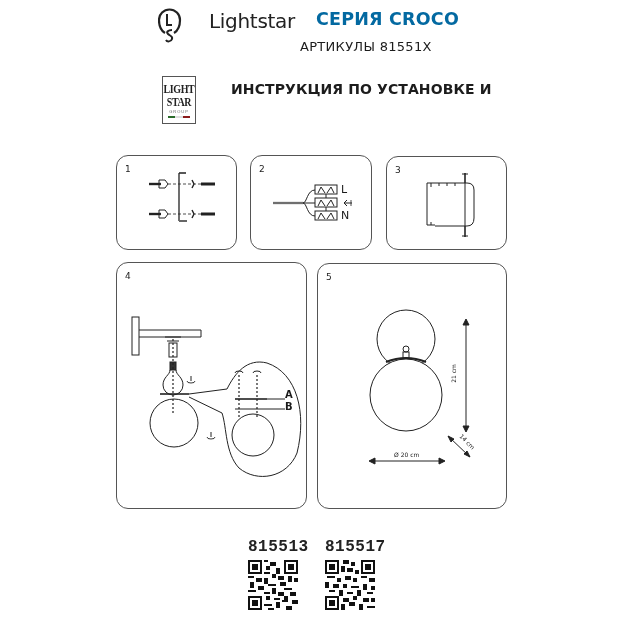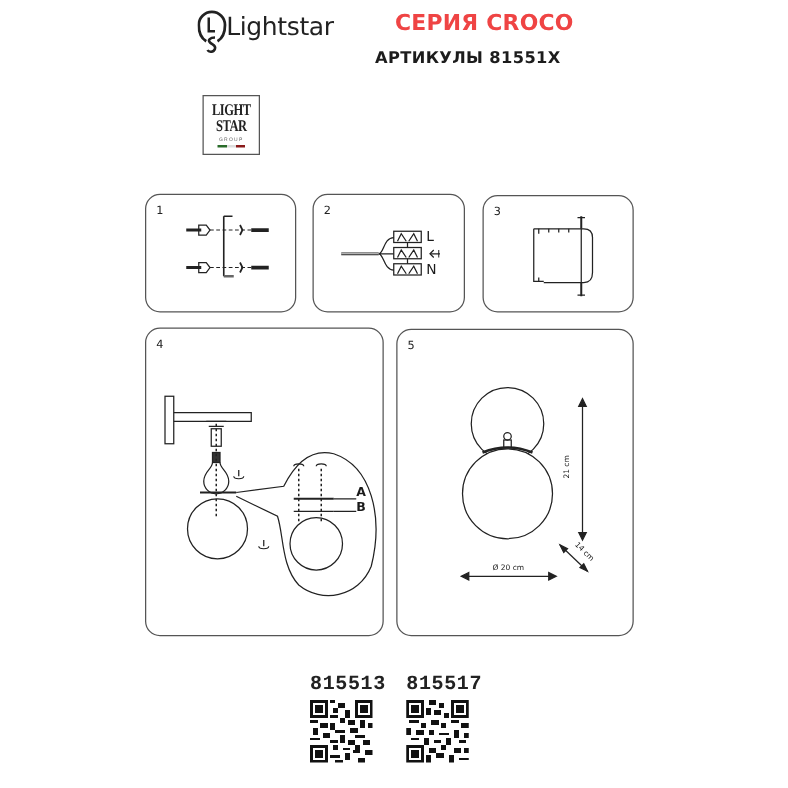--- a/index.html
+++ b/index.html
@@ -1,21 +1,21 @@
 <!DOCTYPE html>
 <html><head>
   <meta charset="utf-8">
   <style>
     html, body { margin:0; padding:0; background:#ffffff; }
     body { width:630px; height:630px; position:relative; overflow:hidden; font-family:"Liberation Sans", "DejaVu Sans", sans-serif; color:#1a1a1a; }
     .abs { position:absolute; }
-    .brand-name { left:181px; top:9px; font-family:"DejaVu Sans", sans-serif; font-size:20px; letter-spacing:-0.3px; color:#222; font-weight:400; }
-    .series { left:316px; top:9px; font-family:"DejaVu Sans", sans-serif; font-weight:bold; font-size:17.5px; color:#ef4444; letter-spacing:0.2px; }
-    .articles { left:300px; top:39px; font-family:"DejaVu Sans", sans-serif; font-weight:bold; font-size:13px; color:#1c1c1c; letter-spacing:0.3px; }
-    .group-logo { left:162px; top:76px; width:46px; height:48px; border:1px solid #555; box-sizing:border-box; text-align:center; font-family:"Liberation Serif", serif; }
+    .brand-name { left:181px; top:9px; font-family:"DejaVu Sans", sans-serif; font-size:20px; letter-spacing:-0.3px; color:#222; font-weight:400;padding-left:28px; }
+    .series { left:316px; top:9px; font-family:"DejaVu Sans", sans-serif; font-weight:bold; font-size:17.5px; color:#0369a1; letter-spacing:0.2px; }
+    .articles { left:300px; top:39px; font-family:"DejaVu Sans", sans-serif; font-weight:normal; font-size:13px; color:#1c1c1c; letter-spacing:0.3px; }
+    .group-logo { left:162px; top:76px; width:34px; height:48px; border:1px solid #555; box-sizing:border-box; text-align:center; font-family:"Liberation Serif", serif; }
     .group-logo .l1, .group-logo .l2 { display:block; font-size:10px; line-height:9px; font-weight:bold; letter-spacing:-0.4px; color:#222; transform:scaleY(1.3); }
     .group-logo .l1 { margin-top:7px; }
     .group-logo .l2 { margin-top:4px; }
     .group-logo .l3 { display:block; font-size:4px; letter-spacing:1px; margin-top:3px; color:#666; font-family:"Liberation Sans", sans-serif; }
     .group-logo .bar { display:block; width:22px; height:1.5px; margin:2px auto 0; background:linear-gradient(90deg,#2a6b2a 0 33%,#ddd 33% 66%,#8a1a1a 66%); }
     .title { left:231px; top:79px; font-family:"DejaVu Sans", sans-serif; font-weight:bold; font-size:14px; line-height:21px; color:#1c1c1c; letter-spacing:0.1px; }
     .step { border:1.4px solid #555; border-radius:12px; box-sizing:border-box; background:#fff; }
     .step-num { position:absolute; left:8px; top:8px; font-size:9px; color:#222; font-family:"DejaVu Sans", sans-serif; }
     .step svg { position:absolute; left:0; top:0; }
     .code-label { font-family:"Liberation Mono", "DejaVu Sans Mono", monospace; font-weight:bold; font-size:16px; color:#222; letter-spacing:0.5px; }
@@ -36,20 +36,21 @@
 <div class="abs articles">АРТИКУЛЫ 81551X</div>
 
 <div class="abs group-logo">
   <span class="l1">LIGHT</span>
   <span class="l2">STAR</span>
   <span class="l3">GROUP</span>
   <span class="bar"></span>
 </div>
 
 <div class="abs title">
+  <div>ИНСТРУКЦИЯ ПО УСТАНОВКЕ И</div>
 </div>
 
 <div class="abs step" style="left:116px;top:155px;width:121px;height:95px;">
   <span class="step-num">1</span>
   <svg width="121" height="95" viewBox="0 0 121 95">
     <g stroke="#222" fill="none">
 
       <path d="M62 17 L62 65 M62 17 L69 17" stroke-width="1.3"></path>
       <path d="M62 65 L70 65" stroke-width="2" stroke="#666"></path>
 

